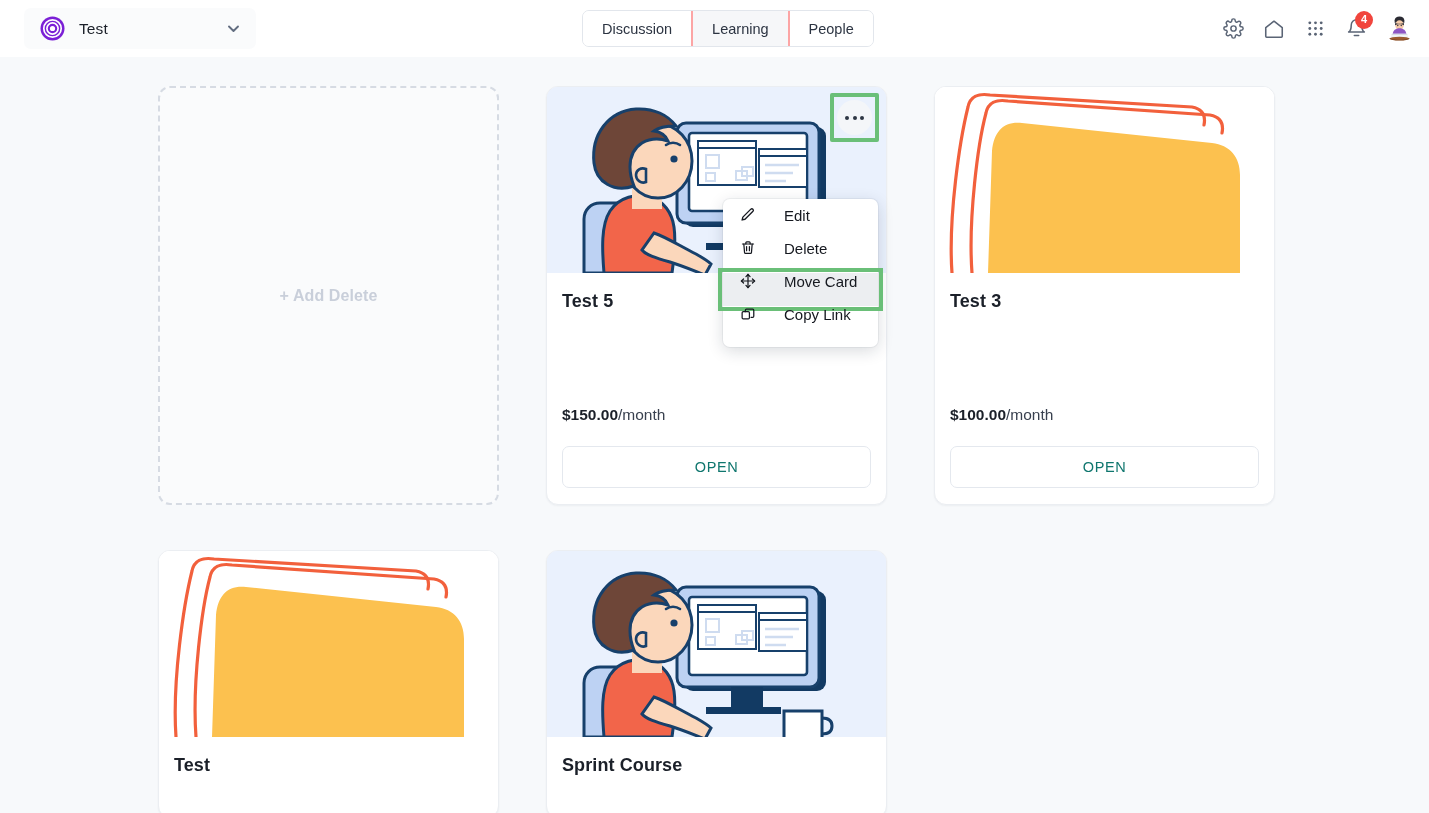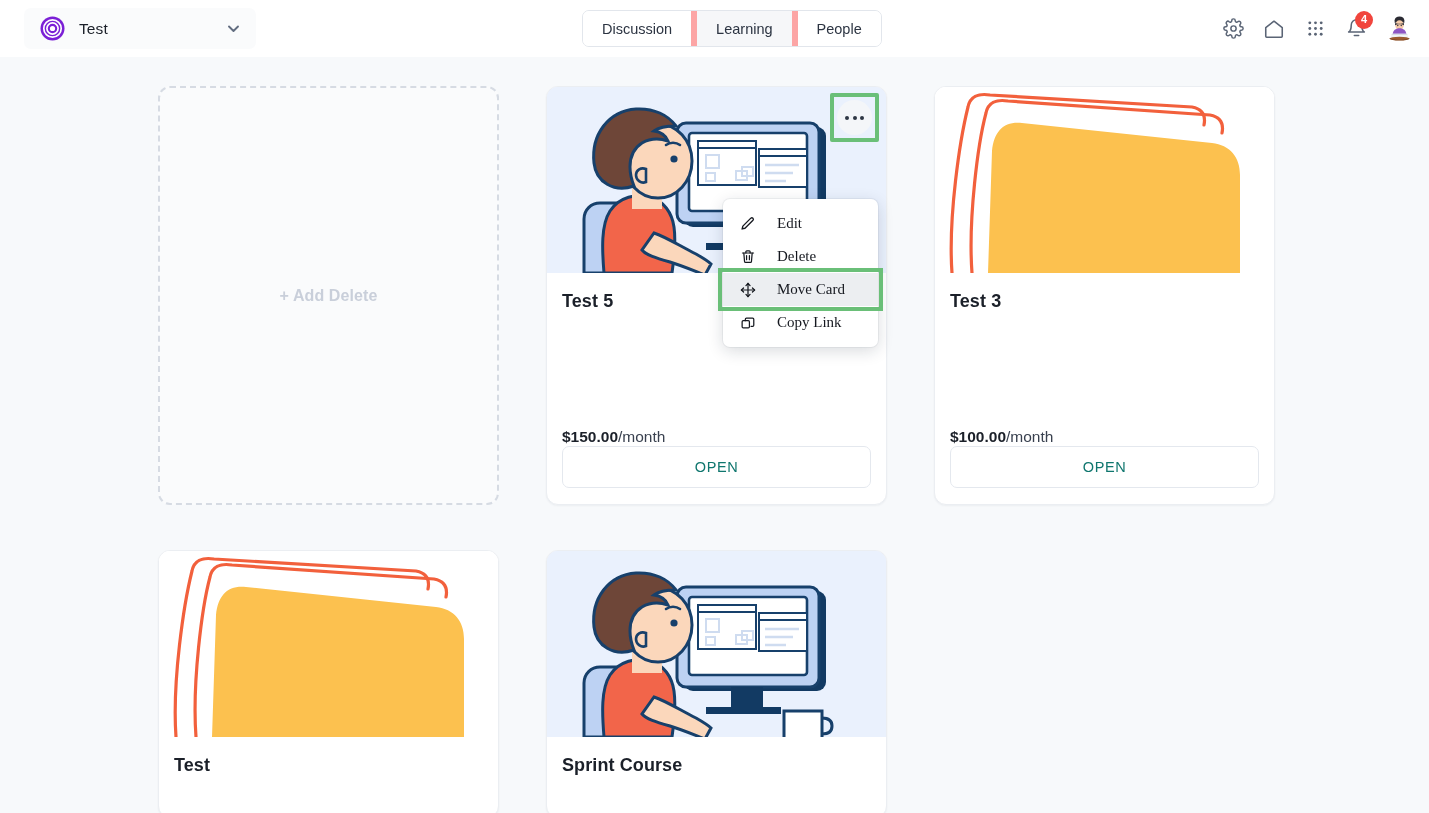--- a/index.html
+++ b/index.html
@@ -67,21 +67,21 @@
     overflow: hidden;
   }
   .tab {
     display: flex;
     align-items: center;
     justify-content: center;
     padding: 0 19px;
     font-size: 14.5px;
     color: #2c3442;
     background: #ffffff;
-    border-right: 6px solid #fca5a5;
+    border-right: 2px solid #fca5a5;
     cursor: pointer;
     white-space: nowrap;
   }
   .tab:last-child { border-right: none; }
   .tab.active { background: #f6f7f9; }
 
   
   .topbar-right {
     position: absolute;
     right: 14px;
@@ -224,21 +224,21 @@
     font-size: 18px;
     font-weight: 700;
     color: #1b2029;
     letter-spacing: .1px;
   }
   .card-price {
     font-size: 15.5px;
     color: #3a4椒;
     color: #39414f;
     margin-top: auto;
-    margin-bottom: 0;
+    margin-bottom: 22px;
     font-weight: 400;
   }
   .card-price b { font-weight: 700; color: #1b2029; }
   .open-btn {
     height: 42px;
     border: 1px solid #e4e8ee;
     border-radius: 7px;
     background: #ffffff;
     display: flex;
     align-items: center;
@@ -259,28 +259,27 @@
     width: 155px;
     background: #ffffff;
     border-radius: 7px;
     box-shadow: 0 4px 16px rgba(20,30,50,.16), 0 0 0 1px rgba(20,30,50,.05);
     padding: 8px 0;
     z-index: 60;
   }
   .ctx-item {
     height: 33px;
     display: flex;
-    align-items: center;
+    align-items: flex-start;
     padding-left: 17px;
-    gap: 21px;
+    gap: 28px;
     font-size: 15px;
     color: #15181f;
     cursor: pointer;
     position: relative;
-    font-family: Liberation Serif, serif;
   }
   .ctx-item .ci-ic {
     width: 16px; height: 16px;
     flex: 0 0 16px;
     display: flex; align-items:center; justify-content:center;
     color: #15181f;
   }
   .ctx-item.highlighted {
     background: #eceef1;
   }

